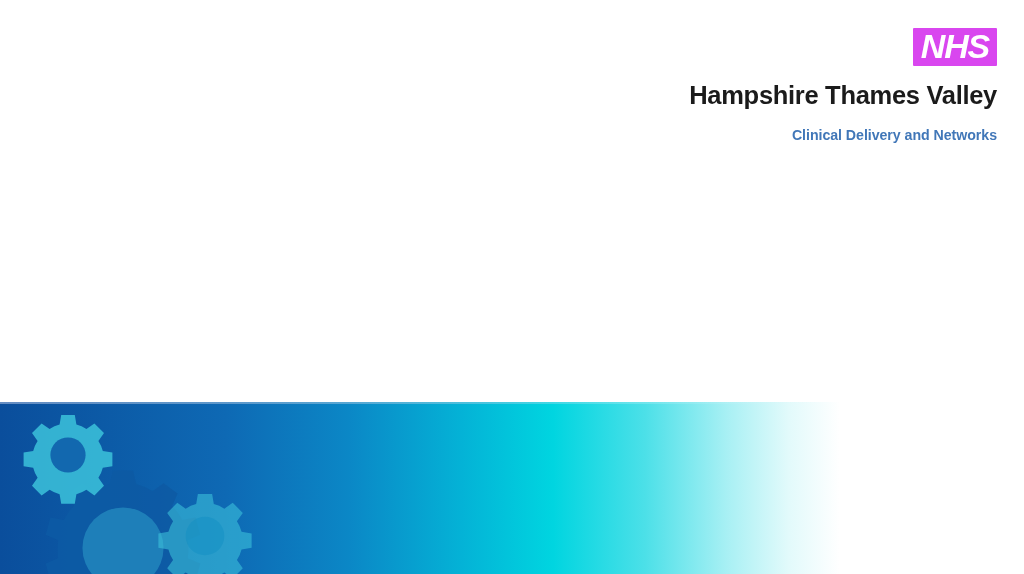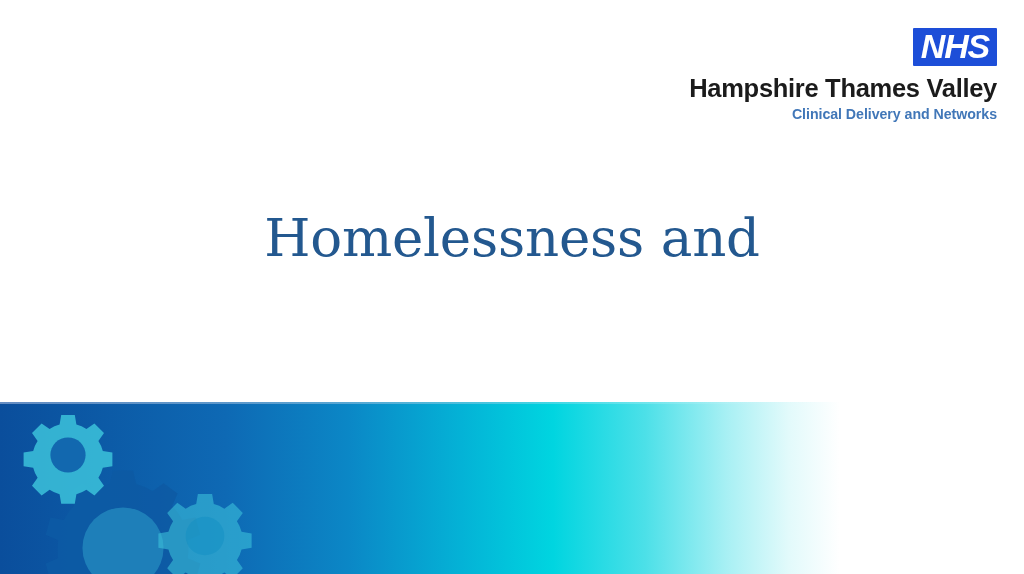--- a/index.html
+++ b/index.html
@@ -21,47 +21,47 @@
   #logo-lockup {
     position: absolute;
     top: 28px;
     right: 27px;
     width: 330px;
     text-align: right;
     line-height: 1;
   }
   #nhs-badge {
     display: inline-block;
-    background: #1d4ed8;
+    background: #d946ef;
     padding: 3px 7px 4px 7px;
     border-radius: 1px;
   }
   #nhs-badge-text {
     display: block;
     font-family: "Liberation Sans", sans-serif;
     font-style: italic;
     font-weight: bold;
     font-size: 34px;
     letter-spacing: -1.2px;
     color: #ffffff;
     line-height: 0.92;
     padding: 0 1px;
   }
   #org-name {
-    margin-top: 9px;
+    margin-top: 16px;
     font-family: "Liberation Sans", sans-serif;
     font-weight: bold;
     font-size: 25.5px;
     letter-spacing: -0.3px;
     color: #1b1b1b;
     line-height: 1.06;
     white-space: nowrap;
   }
   #org-strapline {
-    margin-top: 5px;
+    margin-top: 19px;
     font-family: "Liberation Sans", sans-serif;
     font-weight: bold;
     font-size: 14.2px;
     letter-spacing: -0.05px;
     color: #4177b8;
     line-height: 1.06;
     white-space: nowrap;
   }
 
   
@@ -136,21 +136,20 @@
 
   <div id="logo-lockup">
     <div id="nhs-badge">
       <span id="nhs-badge-text">NHS</span>
     </div>
     <div id="org-name">Hampshire Thames Valley</div>
     <div id="org-strapline">Clinical Delivery and Networks</div>
   </div>
 
   <div id="title-block">
-    <div class="title-line">Homelessness and</div>
   </div>
 
   <div id="band">
     <div id="band-gradient"></div>
 
     <svg id="gears-svg" viewBox="0 0 1024 172" preserveAspectRatio="none">
       <defs>
 
         <g id="gear12">
           <path d="

